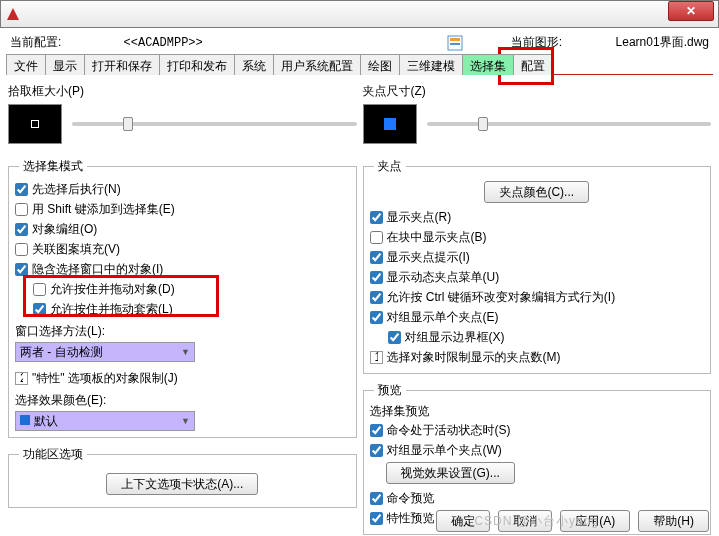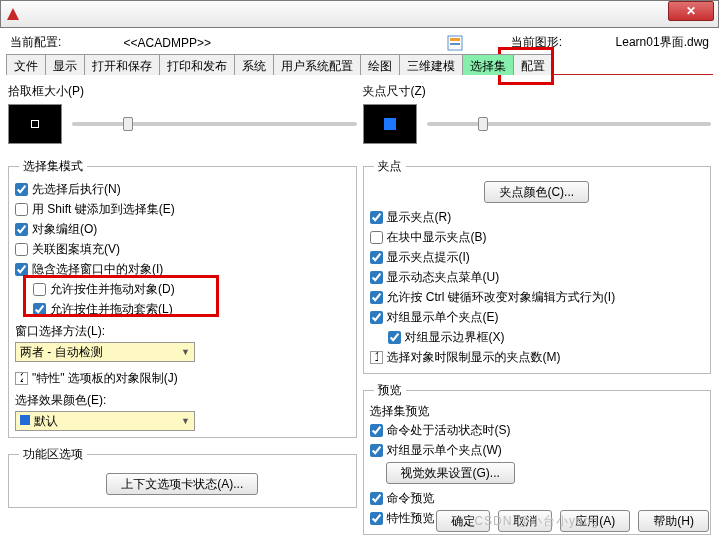--- a/index.html
+++ b/index.html
@@ -3,41 +3,41 @@
 <meta charset="utf-8">
 <style>
 * { box-sizing: border-box; font-family: "Microsoft YaHei", "SimSun", sans-serif; font-size: 12px; }
 body { margin: 0; background: #fff; width: 719px; height: 536px; overflow: hidden; }
 .titlebar { height: 28px; background: linear-gradient(#fdfdfd,#e8e8e8); border: 1px solid #7a7a7a; display: flex; align-items: center; padding: 0 4px; position: relative; }
 .titlebar .logo { width: 16px; height: 16px; margin-right: 6px; display:flex;align-items:center;justify-content:center;}
 .titlebar .title { flex: 1; }
 .titlebar .close { width: 46px; height: 20px; background: linear-gradient(#e07070,#c83030); border: 1px solid #8a2020; border-radius: 2px; color: #fff; display: flex; align-items: center; justify-content: center; font-weight: bold; position: absolute; right: 4px; top: 0; }
 .profilebar { padding: 6px 10px 2px 10px; display: flex; align-items: center; justify-content: space-between; }
 .profilebar .lbl1 { width: 70px; }
-.profilebar .val1 { width: 280px; }
+.profilebar .val1 { width: 280px; font-family: Liberation Mono, monospace; }
 .profilebar .dwgicon { width: 16px; height: 16px; margin-right: 4px; }
 .tabs { display: flex; border-bottom: 1px solid #b91c1c; margin: 0 6px; position: relative; height: 22px; }
 .tab { padding: 3px 7px; border: 1px solid #999; border-bottom: none; background: #f0f0f0; margin-right: -1px; position: relative; top: 1px; cursor: pointer; }
 .tab.active { background: #86efac; z-index: 2; }
 .redbox1 { position: absolute; border: 3px solid #d00; pointer-events: none; }
 .columns { display: flex; padding: 4px 8px 0 8px; gap: 6px; }
 .col { flex: 1; }
 .section-title { margin: 4px 0 2px 0; }
 .swatchrow { display: flex; align-items: center; gap: 10px; padding: 2px 0 6px 0; }
 .swatch { width: 54px; height: 40px; background: #000; border: 1px solid #888; display: flex; align-items: center; justify-content: center; }
 .sw-inner-white { width: 8px; height: 8px; border: 1px solid #fff; }
 .sw-inner-blue { width: 12px; height: 12px; background: #1e78ff; }
 .slider { flex: 1; height: 4px; background: #ccc; position: relative; border-radius: 2px; }
 .slider .thumb { position: absolute; top: -5px; width: 10px; height: 14px; background: #eee; border: 1px solid #888; border-radius: 2px; }
 fieldset { border: 1px solid #bbb; margin: 8px 0 4px 0; padding: 4px 6px 6px 6px; }
 fieldset legend { padding: 0 4px; margin-left: 4px; }
 .chk { display: flex; align-items: center; gap: 4px; padding: 1px 0; line-height: 18px; }
 .chk input { width: 13px; height: 13px; accent-color: #2e7abf; margin: 0; }
 .indent1 { padding-left: 18px; }
-.combo { display: inline-flex; align-items: center; border: 1px solid #999; background: #fef9c3; height: 20px; padding: 0 4px; min-width: 160px; justify-content: space-between; }
+.combo { display: inline-flex; align-items: center; border: 1px solid #999; background: #c4b5fd; height: 20px; padding: 0 4px; min-width: 160px; justify-content: space-between; }
 .combo .arrow { font-size: 9px; color: #555; }
 .input-num { width: 60px; height: 20px; border: 1px solid #999; padding: 0 4px; }
 .btn { display: inline-flex; align-items: center; justify-content: center; height: 22px; padding: 0 14px; background: linear-gradient(#fdfdfd,#e4e4e4); border: 1px solid #888; border-radius: 3px; cursor: pointer; }
 .color-sw { width: 10px; height: 10px; background: #226ad6; display: inline-block; margin-right: 4px; }
 .footer { position: absolute; bottom: 4px; right: 10px; display: flex; gap: 8px; }
 .watermark { position: absolute; bottom: 6px; right: 120px; color: #bbb; font-size: 12px; letter-spacing: 1px; pointer-events:none;}
 </style>
 </head>
 <body>
 

